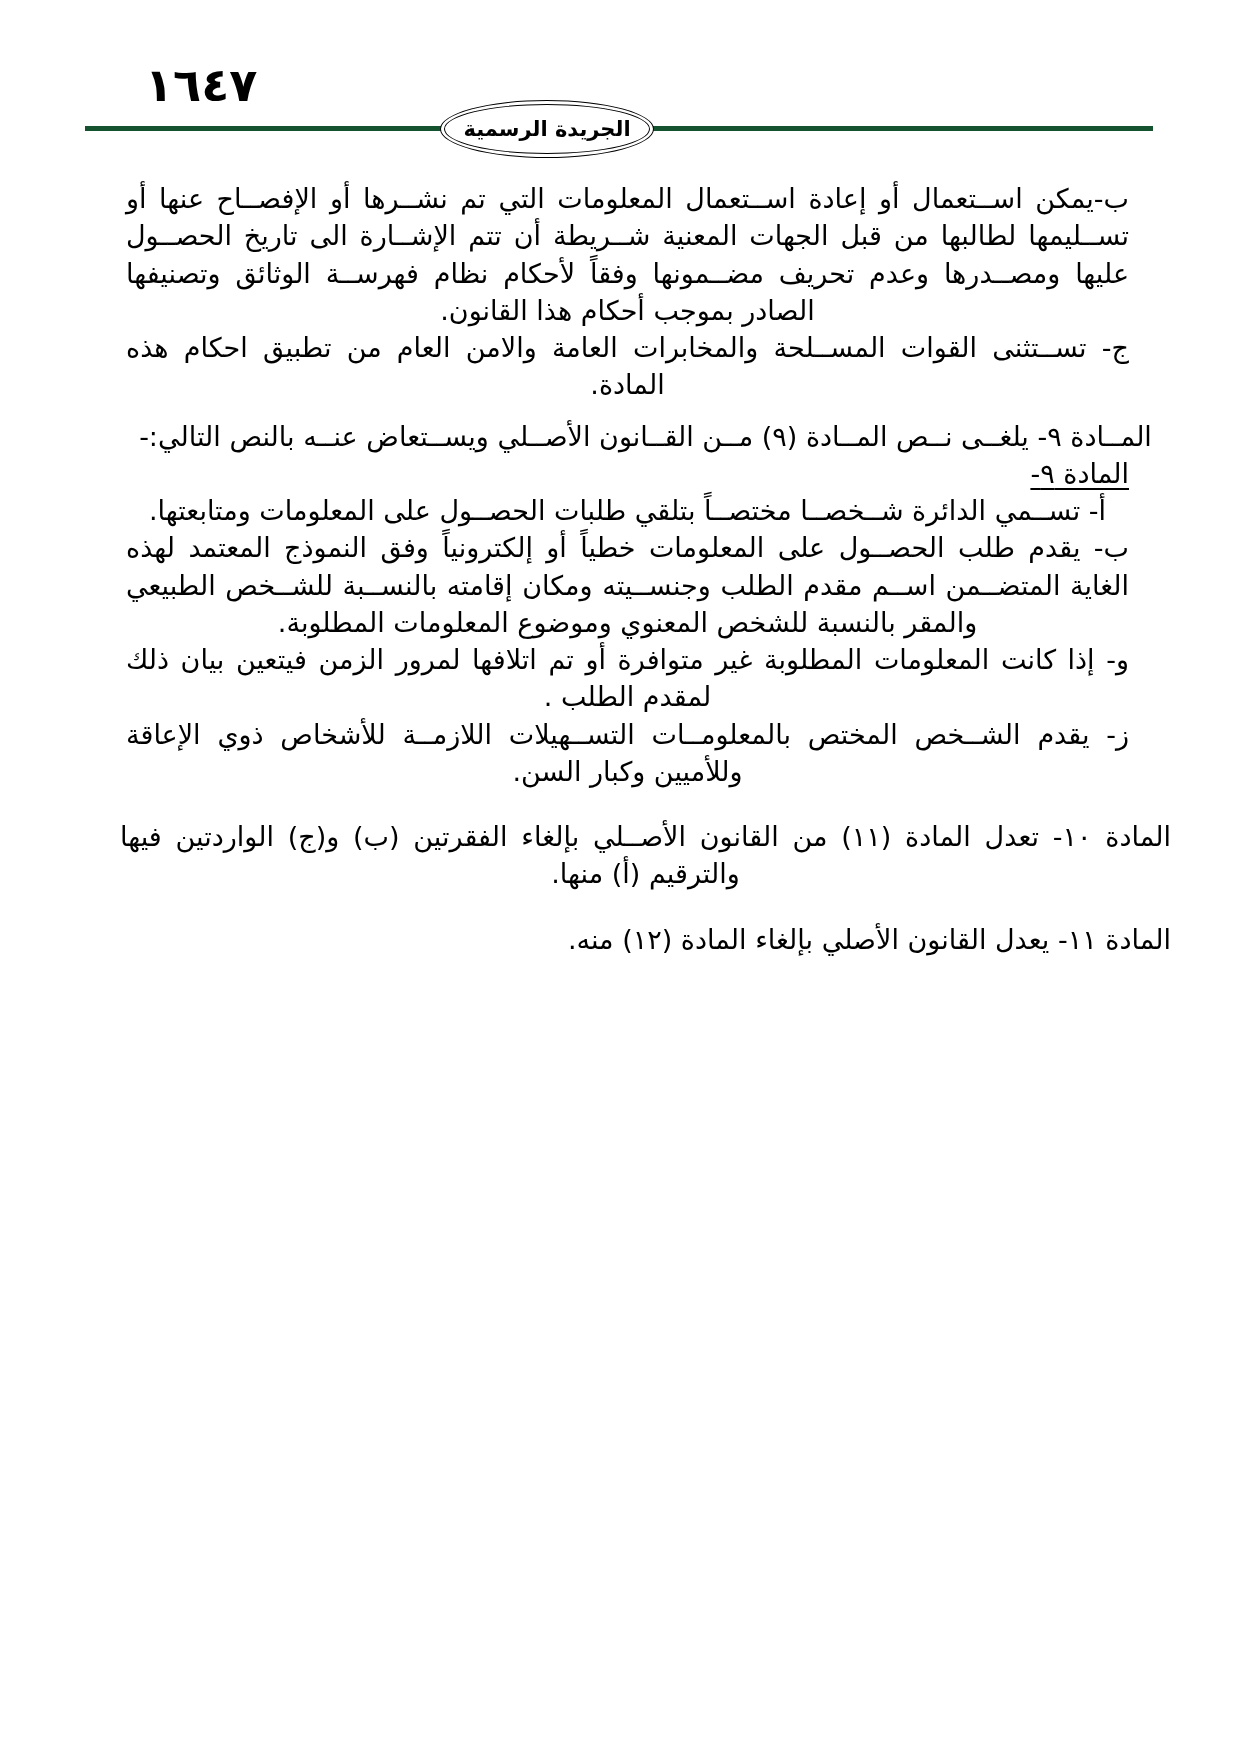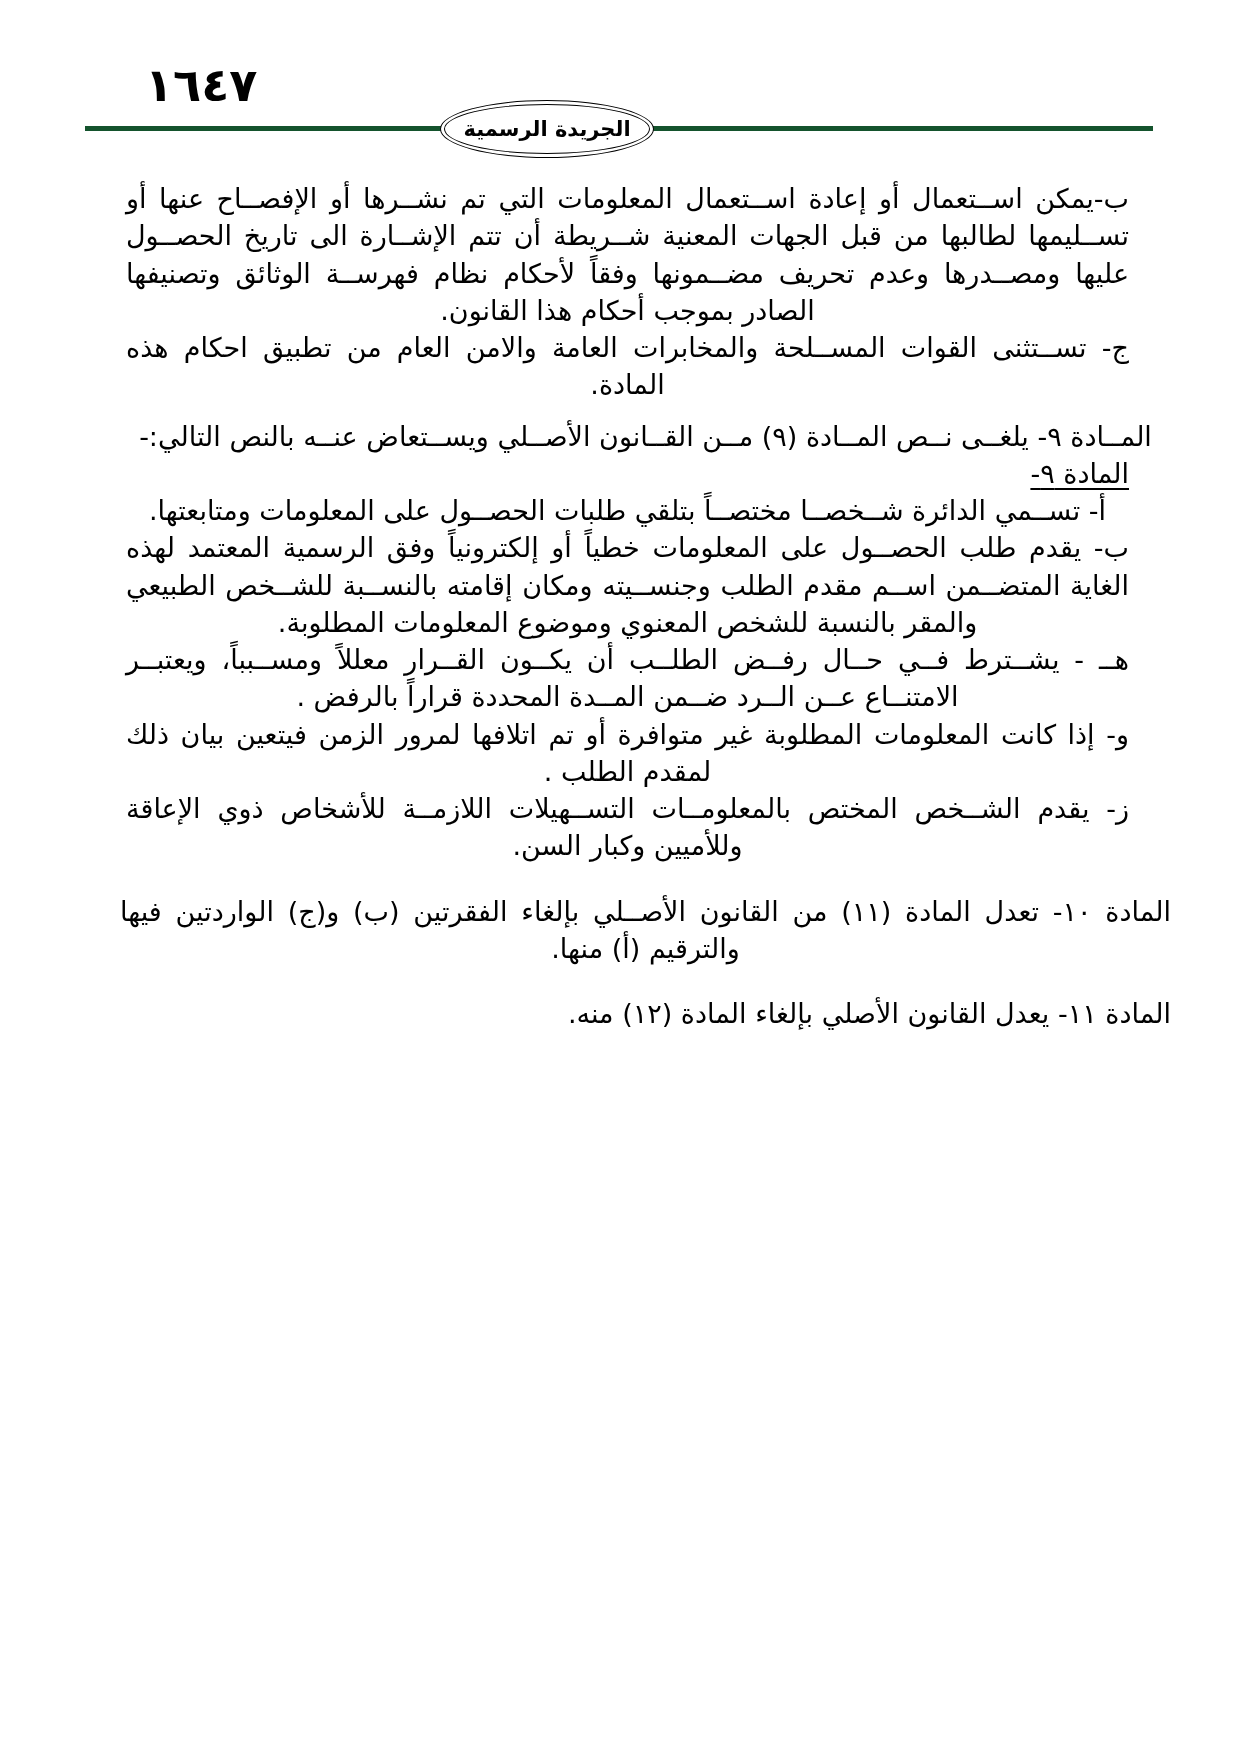--- a/index.html
+++ b/index.html
@@ -104,25 +104,24 @@
     <p class="para sub">ب-يمكن اســتعمال أو إعادة اســتعمال المعلومات التي تم نشــرها أو الإفصــاح عنها أو تســليمها لطالبها من قبل الجهات المعنية شــريطة أن تتم الإشــارة الى تاريخ الحصــول عليها ومصــدرها وعدم تحريف مضــمونها وفقاً لأحكام نظام فهرســة الوثائق وتصنيفها الصادر بموجب أحكام هذا القانون.</p>
 
     <p class="para sub">ج- تســتثنى القوات المســلحة والمخابرات العامة والامن العام من تطبيق احكام هذه المادة.</p>
 
     <p class="para mt-sm">المــادة ٩- يلغــى نــص المــادة (٩) مــن القــانون الأصــلي ويســتعاض عنــه بالنص التالي:-</p>
 
     <p class="para sub right"><span class="underline">المادة ٩-</span></p>
 
     <p class="para sub">أ- تســمي الدائرة شــخصــا مختصــاً بتلقي طلبات الحصــول على المعلومات ومتابعتها.</p>
 
-    <p class="para sub">ب- يقدم طلب الحصــول على المعلومات خطياً أو إلكترونياً وفق الرسمية المعتمد لهذه الغاية المتضــمن اســم مقدم الطلب وجنســيته ومكان إقامته بالنســبة للشــخص الطبيعي والمقر بالنسبة للشخص المعنوي وموضوع المعلومات المطلوبة.</p>
+    <p class="para sub">ب- يقدم طلب الحصــول على المعلومات خطياً أو إلكترونياً وفق النموذج المعتمد لهذه الغاية المتضــمن اســم مقدم الطلب وجنســيته ومكان إقامته بالنســبة للشــخص الطبيعي والمقر بالنسبة للشخص المعنوي وموضوع المعلومات المطلوبة.</p>
 
 
 
-    <p class="para sub">هــ - يشــترط فــي حــال رفــض الطلــب أن يكــون القــرار معللاً ومســبباً، ويعتبــر الامتنــاع عــن الــرد ضــمن المــدة المحددة قراراً بالرفض .</p>
 
     <p class="para sub">و- إذا كانت المعلومات المطلوبة غير متوافرة أو تم اتلافها لمرور الزمن فيتعين بيان ذلك لمقدم الطلب .</p>
 
     <p class="para sub">ز- يقدم الشــخص المختص بالمعلومــات التســهيلات اللازمــة للأشخاص ذوي الإعاقة وللأميين وكبار السن.</p>
 
     <p class="para mt-md">المادة ١٠- تعدل المادة (١١) من القانون الأصــلي بإلغاء الفقرتين (ب) و(ج) الواردتين فيها والترقيم (أ) منها.</p>
 
     <p class="para right mt-md">المادة ١١- يعدل القانون الأصلي بإلغاء المادة (١٢) منه.</p>
 
   </div>

